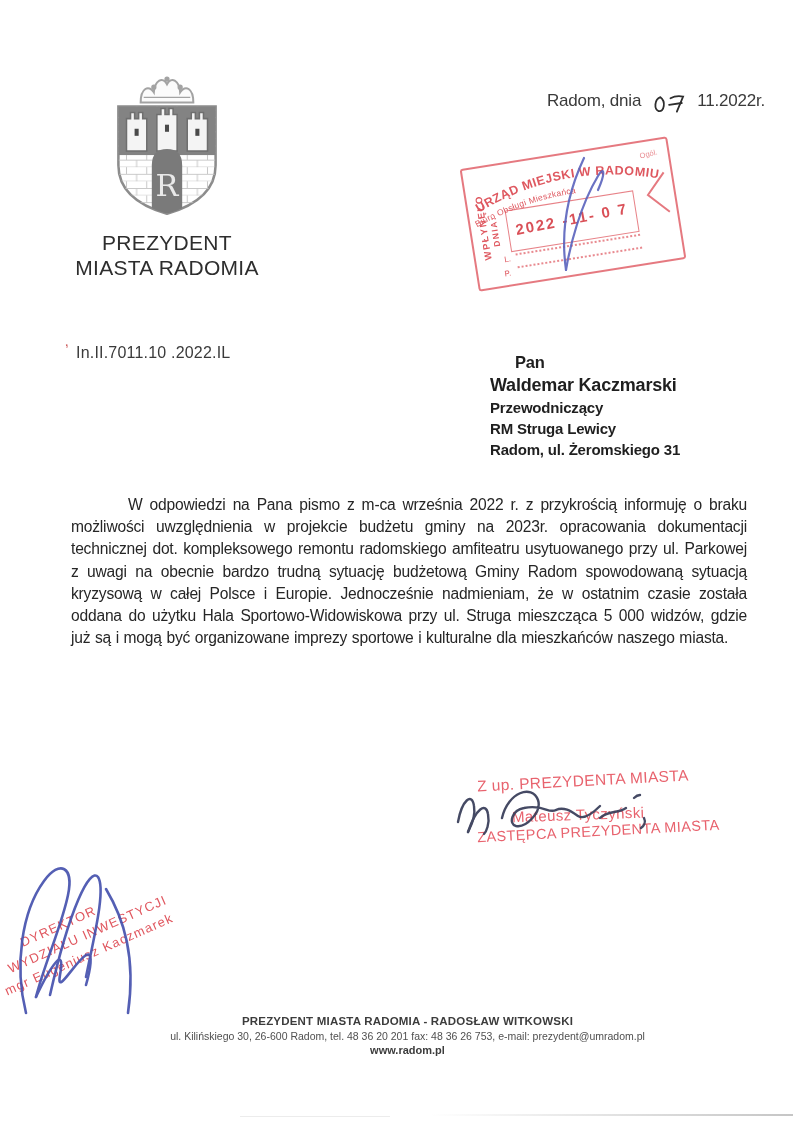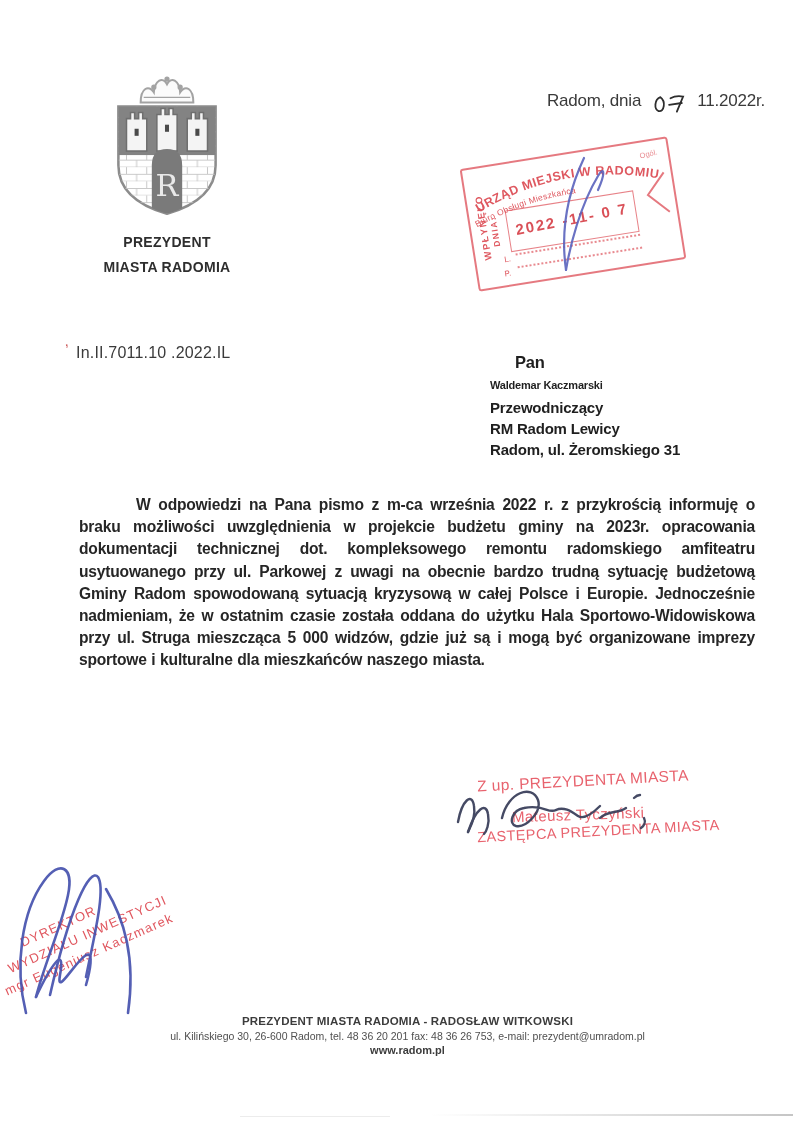--- a/index.html
+++ b/index.html
@@ -7,21 +7,21 @@
     position:relative;width:793px;height:1121px;background:#ffffff;overflow:hidden;
     font-family:"Liberation Sans",sans-serif;color:#2b2b2b;padding-left:22px;
   }
   
   .date-line{position:absolute;top:90px;right:50px;font-size:17px;color:#3a3a3a;
     letter-spacing:-0.2px;display:flex;align-items:center;gap:6px;}
   .hand-day{display:inline-block;margin:0 2px -4px 2px;transform:rotate(-4deg);}
   
   .crest{position:absolute;left:96px;top:68px;}
   .sender-title{position:absolute;left:52px;top:230px;width:230px;text-align:center;
-    font-weight:bold;font-size:14px;line-height:25px;color:#2e2e2e;letter-spacing:0.3px;}
+    font-weight:normal;font-size:21px;line-height:25px;color:#2e2e2e;letter-spacing:0.3px;}
   
   .stamp{position:absolute;left:468px;top:152px;width:206px;height:120px;
     border:2.5px solid rgba(221,79,87,0.8);border-radius:3px;transform:rotate(-9deg);
     color:#dd4f57;opacity:0.95;}
   .stamp-arcs{position:absolute;left:0;top:0;}
   .stamp-datebox{position:absolute;left:36px;top:46px;width:128px;height:40px;
     border:1.5px solid rgba(221,79,87,0.75);}
   .stamp-date{position:absolute;left:0;top:9px;width:100%;text-align:center;
     font-size:15px;font-weight:bold;letter-spacing:2px;transform:rotate(-2deg);color:#d8474f;}
   .stamp-vert{position:absolute;transform:rotate(-90deg);text-align:center;
@@ -34,26 +34,26 @@
   .dots-a{top:90px;} .dots-b{top:103px;}
   .stamp-arrow{position:absolute;right:4px;top:30px;}
   .stamp-corner{position:absolute;right:10px;top:8px;font-size:7.5px;opacity:0.7;transform:rotate(-4deg);}
   .pen-scribble{position:absolute;left:540px;top:150px;z-index:5;}
   
   .reference{position:absolute;left:76px;top:344px;font-size:16px;color:#3a3a3a;letter-spacing:0.2px;}
   .red-tick{position:absolute;left:64px;top:332px;color:#cc5a5a;font-size:15px;transform:rotate(-8deg);}
   
   .recipient{position:absolute;left:490px;top:351px;font-weight:bold;color:#1f1f1f;letter-spacing:-0.2px;}
   .r1{font-size:16.5px;line-height:22px;margin-left:25px;}
-  .r2{font-size:11px;line-height:24px;}
+  .r2{font-size:18px;line-height:24px;}
   .r3{font-size:15px;line-height:21px;}
   
-  .body-par{position:absolute;left:79px;top:494px;width:676px;font-size:15.6px;
+  .body-par{position:absolute;left:71px;top:494px;width:676px;font-size:15.6px;
     line-height:22.2px;text-align:justify;text-indent:57px;color:#262626;
-    letter-spacing:-0.2px;word-spacing:0.5px;font-weight:bold;}
+    letter-spacing:-0.2px;word-spacing:0.5px;}
   
   .sig-onbehalf{position:absolute;left:477px;top:772px;font-size:15.5px;color:#e8636e;
     transform:rotate(-3deg);letter-spacing:0.4px;}
   .sig-name{position:absolute;left:512px;top:806px;font-size:15px;color:#e8636e;
     transform:rotate(-2deg);letter-spacing:0.4px;}
   .sig-title{position:absolute;left:477px;top:823px;font-size:14.5px;color:#e8636e;
     transform:rotate(-3deg);letter-spacing:0.4px;}
   .sig-ink{position:absolute;left:448px;top:778px;z-index:6;}
   
   .left-ink{position:absolute;left:-12px;top:845px;z-index:6;}
@@ -162,21 +162,21 @@
     </g>
   </svg>
 
   <span class="red-tick">,</span>
   <div class="reference">In.II.7011.10 .2022.IL</div>
 
   <div class="recipient">
     <div class="r1">Pan</div>
     <div class="r2">Waldemar Kaczmarski</div>
     <div class="r3">Przewodniczący</div>
-    <div class="r3">RM  Radom Lewicy</div>
+    <div class="r3">RM  Struga Lewicy</div>
     <div class="r3">Radom, ul. Żeromskiego 31</div>
   </div>
 
   <div class="body-par">W odpowiedzi na Pana pismo z m-ca września 2022 r.  z przykrością informuję o braku możliwości uwzględnienia w projekcie budżetu gminy na 2023r. opracowania dokumentacji technicznej dot. kompleksowego remontu radomskiego amfiteatru usytuowanego przy ul. Parkowej  z uwagi na obecnie bardzo trudną sytuację budżetową Gminy Radom spowodowaną sytuacją kryzysową w całej Polsce i Europie. Jednocześnie nadmieniam, że w ostatnim czasie została oddana do użytku Hala Sportowo-Widowiskowa przy ul. Struga mieszcząca 5 000 widzów, gdzie  już są i mogą być organizowane imprezy sportowe i kulturalne dla mieszkańców naszego miasta.</div>
 
   <div class="sig-onbehalf">Z up. PREZYDENTA MIASTA</div>
   <div class="sig-name">Mateusz Tyczyński</div>
   <div class="sig-title">ZASTĘPCA PREZYDENTA MIASTA</div>
   <svg class="sig-ink" width="225" height="65" viewBox="0 0 225 65">
     <g fill="none" stroke="#3c415c" stroke-width="2.4" stroke-linecap="round" opacity="0.95">

